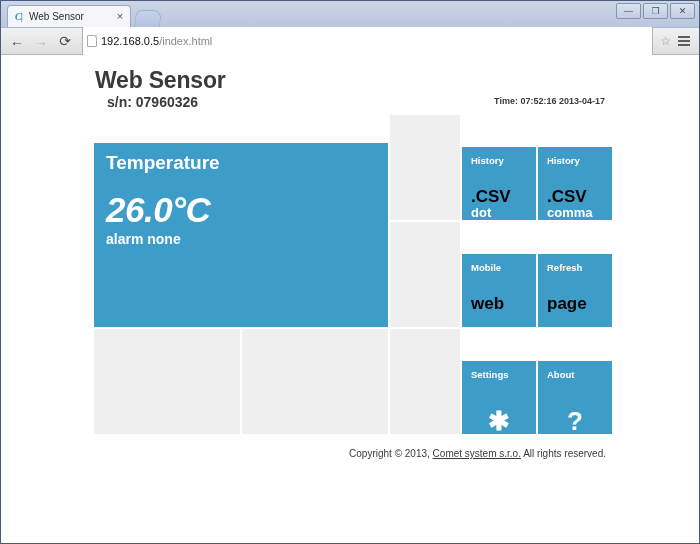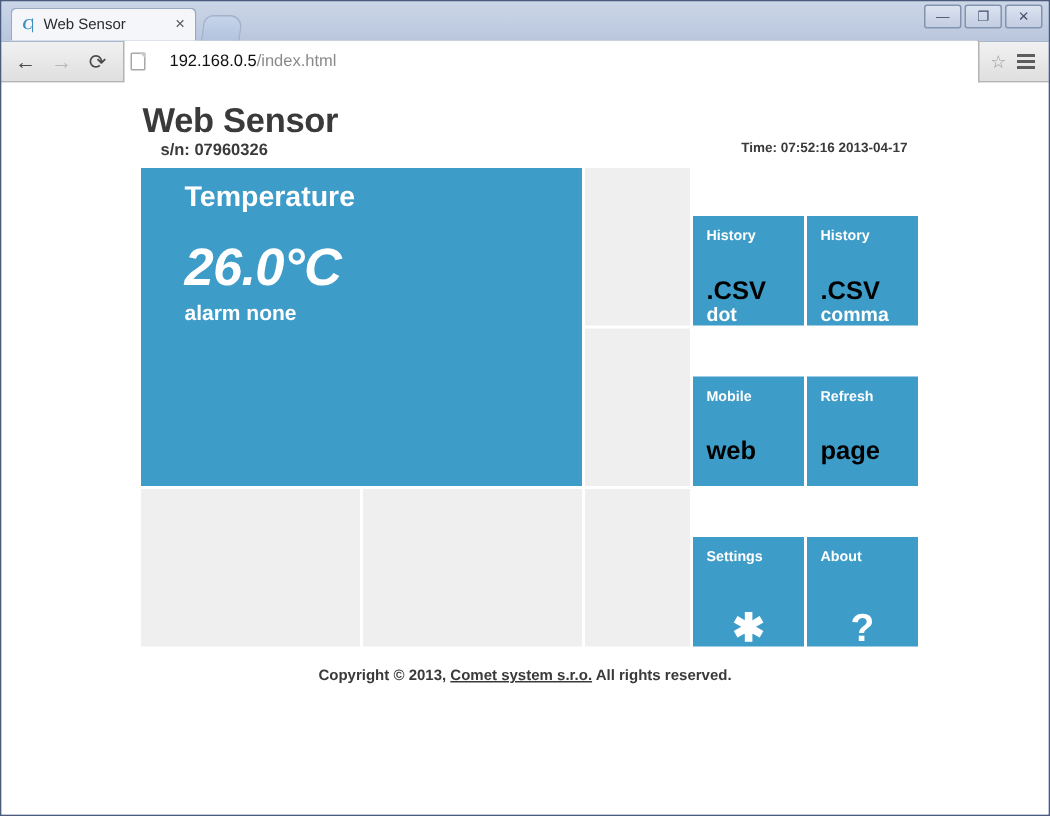--- a/index.html
+++ b/index.html
@@ -133,21 +133,21 @@
   #omnibox {
     flex: 1;
     height: 31px;
     background: #ffffff;
     border: 1px solid #b3b3b3;
     border-radius: 2px;
     display: flex;
     align-items: center;
     padding: 0 4px;
     margin: 0 3px;
-    gap: 16px;
+    gap: 4px;
     text-align: center;
   }
   #page-icon {
     width: 10px; height: 12px;
     flex: none;
     background: #ffffff;
     border: 1px solid #a8a8a8;
     border-radius: 1px;
     position: relative;
   }
@@ -213,21 +213,21 @@
     padding: 0 1px 6px 1px;
   }
   #brand { line-height: 1; }
   #site-title {
     font-size: 23px;
     font-weight: bold;
     color: #3a3a3a;
     letter-spacing: -0.2px;
   }
   #serial {
-    font-size: 11px;
+    font-size: 14px;
     font-weight: bold;
     color: #3a3a3a;
     margin-top: 3px;
     padding-left: 12px;
   }
   #clock {
     font-size: 9px;
     font-weight: bold;
     color: #3a3a3a;
     padding-bottom: 3px;
@@ -248,22 +248,23 @@
   }
   .tile.blue {
     background: #3e9cc8;
     cursor: pointer;
   }
 
   
   #tile-temperature {
     grid-column: 1 / span 2;
     grid-row: 1 / span 2;
-    padding: 10px 29px;
+    padding: 10px 12px;
     cursor: default;
+    margin-top: 28px;
   }
   #temp-label {
     font-size: 19px;
     font-weight: bold;
     color: #ffffff;
     line-height: 1.1;
   }
   #temp-value {
     font-size: 35px;
     font-weight: bold;
@@ -311,23 +312,23 @@
     font-size: 26px;
     font-weight: bold;
     color: #ffffff;
     line-height: 1;
     margin-top: 28px;
     text-align: center;
   }
 
   
   #footer {
-    text-align: center;
+    text-align: right;
     font-size: 10px;
-    font-weight: bold;
+    font-weight: normal;
     color: #3a3a3a;
     padding: 14px 0 0 0;
   }
   #footer a {
     color: #3a3a3a;
     text-decoration: underline;
   }
 </style>
 </head>
 <body>

